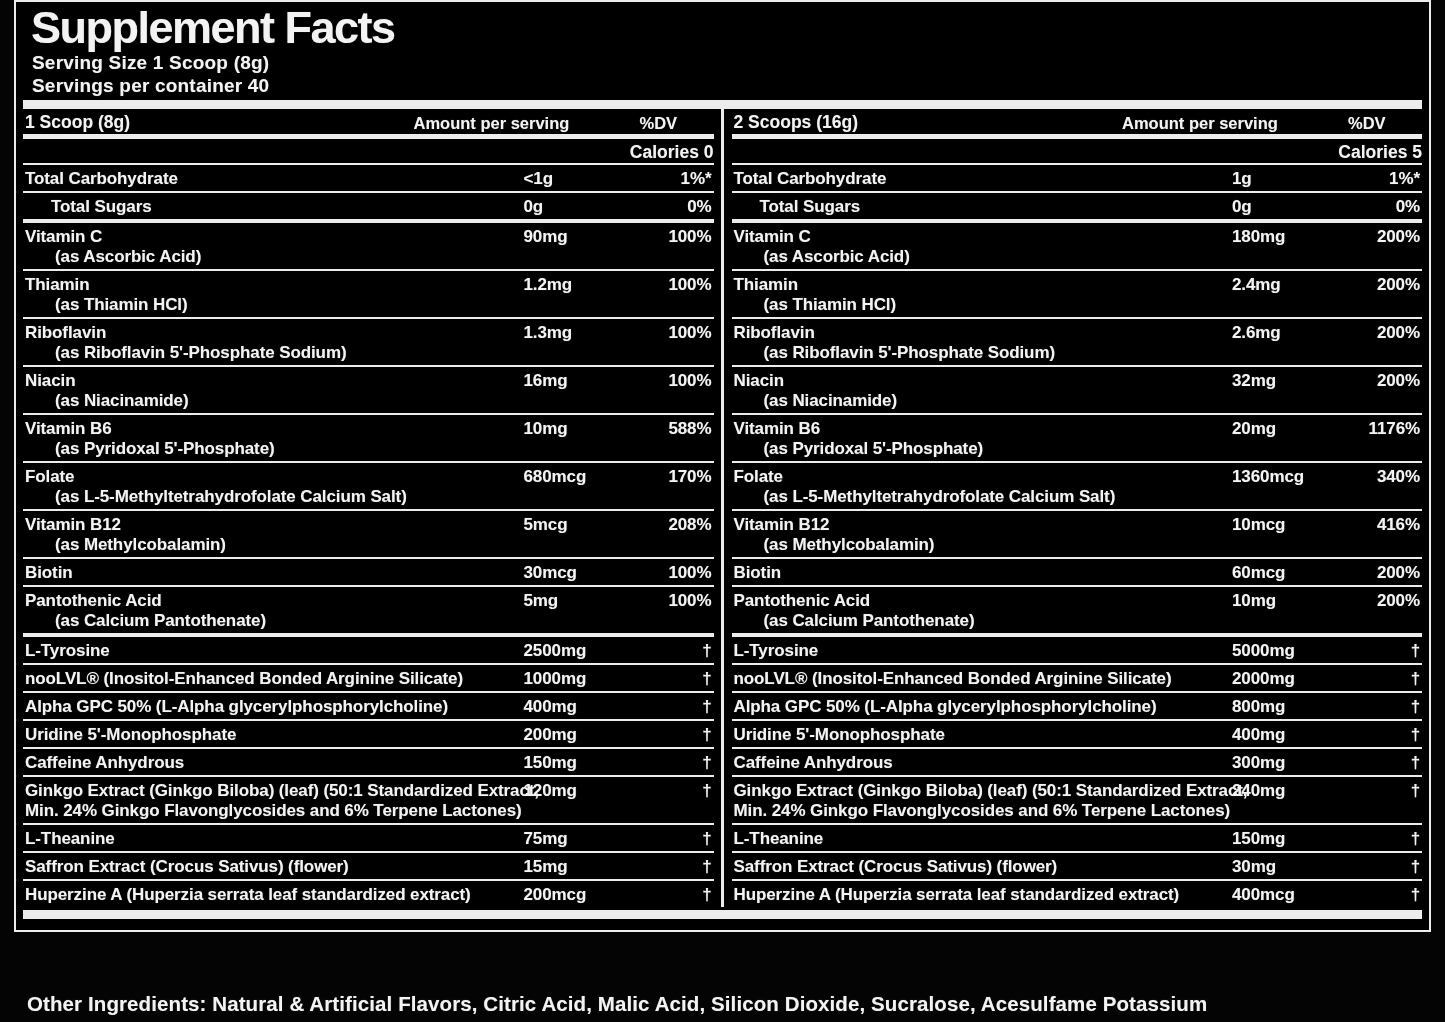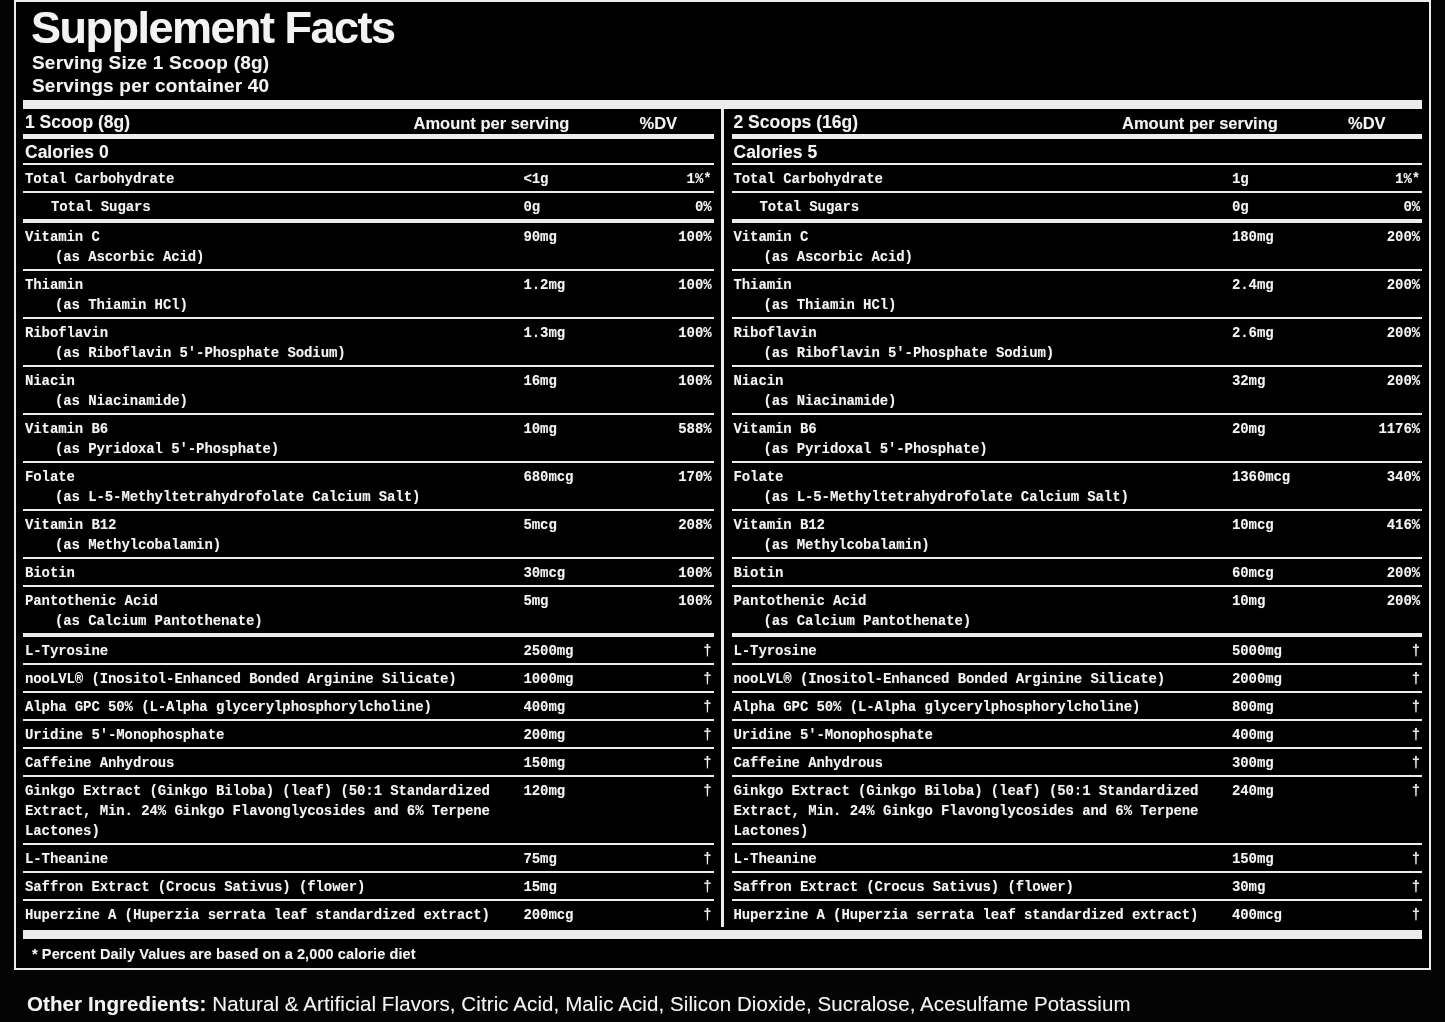--- a/index.html
+++ b/index.html
@@ -28,39 +28,39 @@
   .bar-thick{height:9px;background:var(--rule,#ececec);margin-top:3px;}
   .bar-med{height:5px;background:var(--rule,#ececec);}
   .panels{display:flex;align-items:stretch;}
   .panel{flex:1 1 0;min-width:0;}
   .panel.left{padding-right:7px;}
   .panel.right{border-left:3px solid var(--rule,#ececec);padding-left:8px;}
   .panel-header{position:relative;padding:3px 170px 1px 2px;line-height:20px;}
   .scoop{font-size:17.5px;}
   .amount-head{position:absolute;right:80px;top:4px;width:220px;text-align:left;font-size:16.5px;white-space:nowrap;}
   .dv-head{position:absolute;right:0;top:4px;width:74px;font-size:16.5px;}
-  .calories{padding:3px 0 1px 2px;border-bottom:2px solid var(--rule,#ececec);font-size:17.5px;line-height:20px;}
+  .calories{padding:3px 0 1px 2px;border-bottom:2px solid var(--rule,#ececec);font-size:17.5px;line-height:20px;text-align:right;}
   .row{
     position:relative;padding:4px 170px 2px 2px;
     border-bottom:2px solid var(--rule,#ececec);
-    font-size:14px;line-height:20px;letter-spacing:-0.1px;font-family:Liberation Mono, monospace;
+    font-size:17px;line-height:20px;letter-spacing:-0.1px;
   }
   .row.section-end{border-bottom-width:4px;}
   .row.last{border-bottom:none;}
   .row .sub{display:block;padding-left:30px;}
   .row.indent .name{padding-left:26px;}
   .row .amount{position:absolute;top:4px;right:80px;width:110px;}
   .row .dv{position:absolute;top:4px;right:2px;width:72px;text-align:right;}
   .footnotes{padding:6px 0 5px 9px;font-size:14.5px;line-height:18px;letter-spacing:.1px;}
   .other{
     position:absolute;left:27px;top:992px;
     font-size:20.5px;font-weight:bold;letter-spacing:.1px;
     white-space:nowrap;
   }
-  .other .list{font-weight:normal;margin-top:40px;}
+  .other .list{font-weight:bold;margin-top:40px;}
 </style>
 </head>
 <body>
 
 <div class="page">
 
   <div class="label-box">
 
     <div class="title">Supplement Facts</div>
     <div class="serv">Serving Size 1 Scoop (8g)</div>
@@ -370,21 +370,20 @@
     <span class="dv">†</span>
   </div>
 </div>
       </div>
 
     </div>
 
     <div class="bar-thick"></div>
 
     <div class="footnotes">
-      <div>* Percent Daily Values are based on a 2,000 calorie diet</div>
     </div>
 
   </div>
 
   <div class="other">
     <span>Other Ingredients:</span><span class="list"> Natural &amp; Artificial Flavors, Citric Acid, Malic Acid, Silicon Dioxide, Sucralose, Acesulfame Potassium</span>
   </div>
 
 </div>
 

